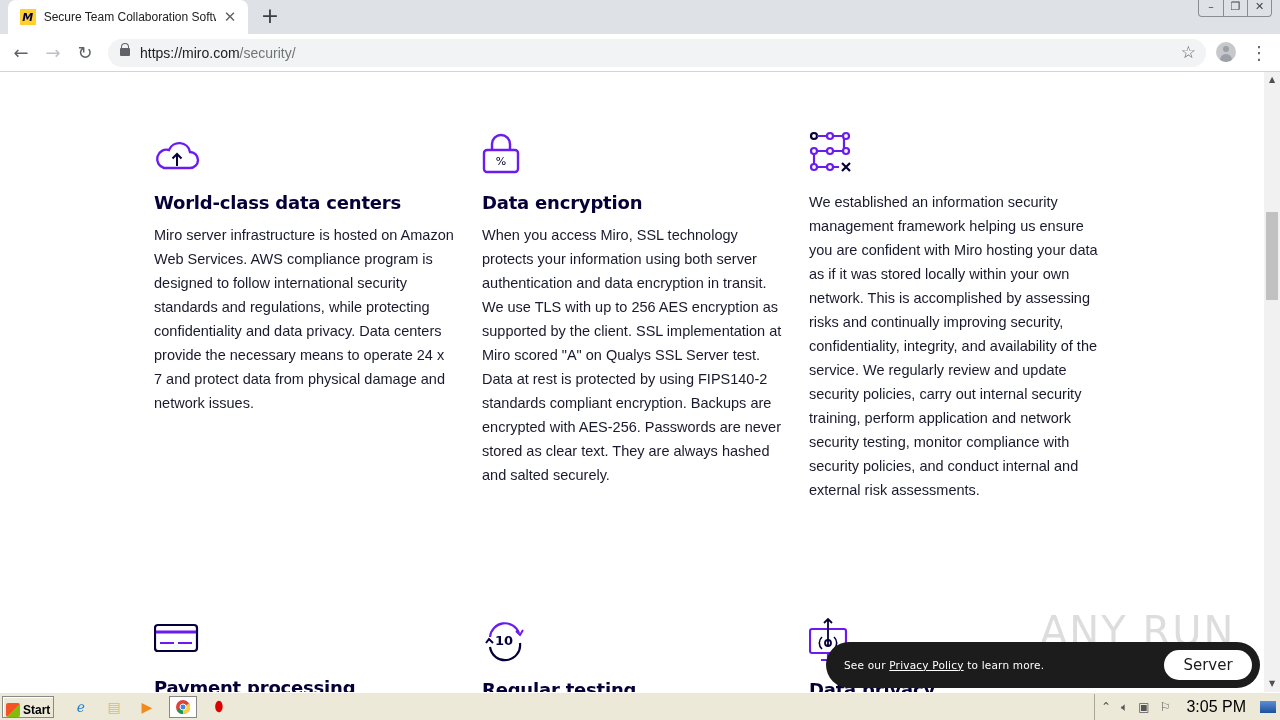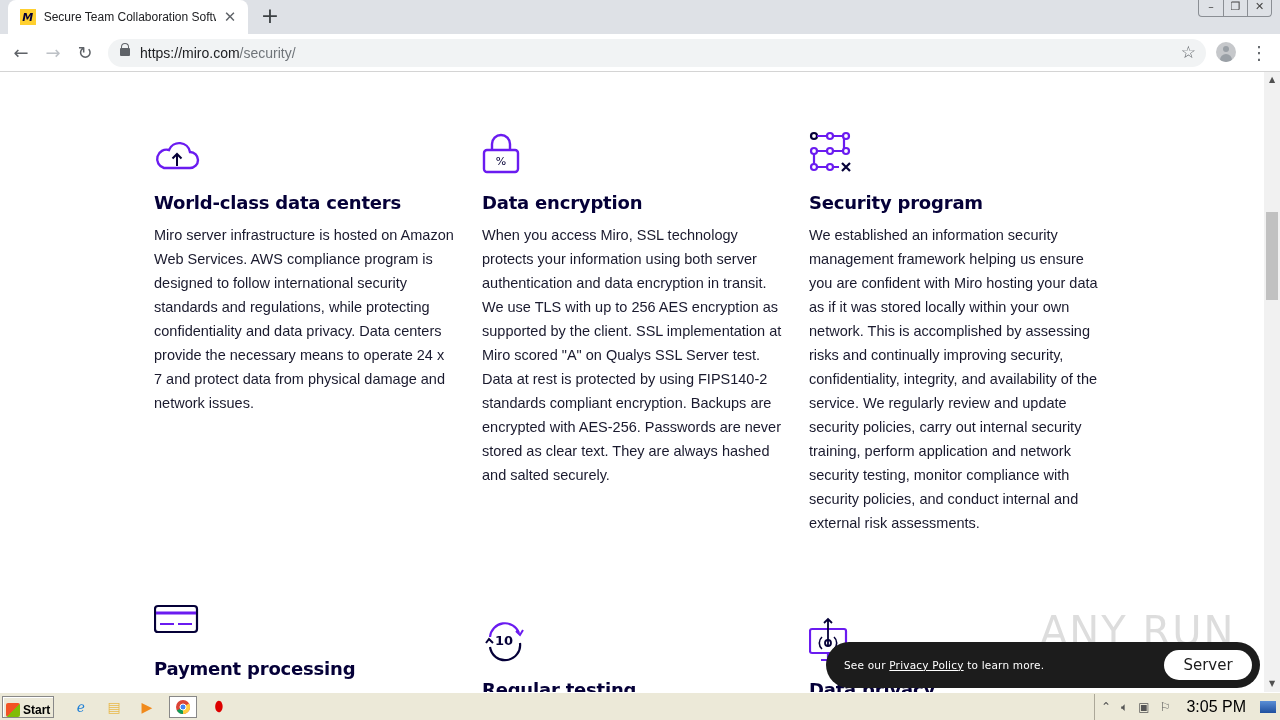--- a/index.html
+++ b/index.html
@@ -113,25 +113,24 @@
         <circle cx="21" cy="6" r="3" stroke="#6a1bf0" fill="#fff"></circle>
         <circle cx="37" cy="6" r="3" stroke="#6a1bf0" fill="#fff"></circle>
         <circle cx="5" cy="21" r="3" stroke="#6a1bf0" fill="#fff"></circle>
         <circle cx="21" cy="21" r="3" stroke="#6a1bf0" fill="#fff"></circle>
         <circle cx="37" cy="21" r="3" stroke="#6a1bf0" fill="#fff"></circle>
         <circle cx="5" cy="37" r="3" stroke="#6a1bf0" fill="#fff"></circle>
         <circle cx="21" cy="37" r="3" stroke="#6a1bf0" fill="#fff"></circle>
         <path d="M33 33 L41 41 M41 33 L33 41" stroke="#050038"></path>
       </g>
     </svg>
-    <h3>Security program</h3>
     <p>We established an information security management framework helping us ensure you are confident with Miro hosting your data as if it was stored locally within your own network. This is accomplished by assessing risks and continually improving security, confidentiality, integrity, and availability of the service. We regularly review and update security policies, carry out internal security training, perform application and network security testing, monitor compliance with security policies, and conduct internal and external risk assessments.</p>
   </div>
 
-  <div class="feature" style="left:154px;top:524px">
+  <div class="feature" style="left:154px;top:543px">
     <svg class="icon" viewBox="0 0 46 46">
       <rect x="1" y="10" width="42" height="26" rx="3" fill="none" stroke="#050038" stroke-width="2.2"></rect>
       <path d="M2 17 H42" stroke="#6a1bf0" stroke-width="3"></path>
       <path d="M6 28 H20 M24 28 H38" stroke="#6a1bf0" stroke-width="2.2"></path>
     </svg>
     <h3>Payment processing</h3>
   </div>
 
   <div class="feature" style="left:482px;top:545px">
     <svg class="icon" viewBox="0 0 46 46">

